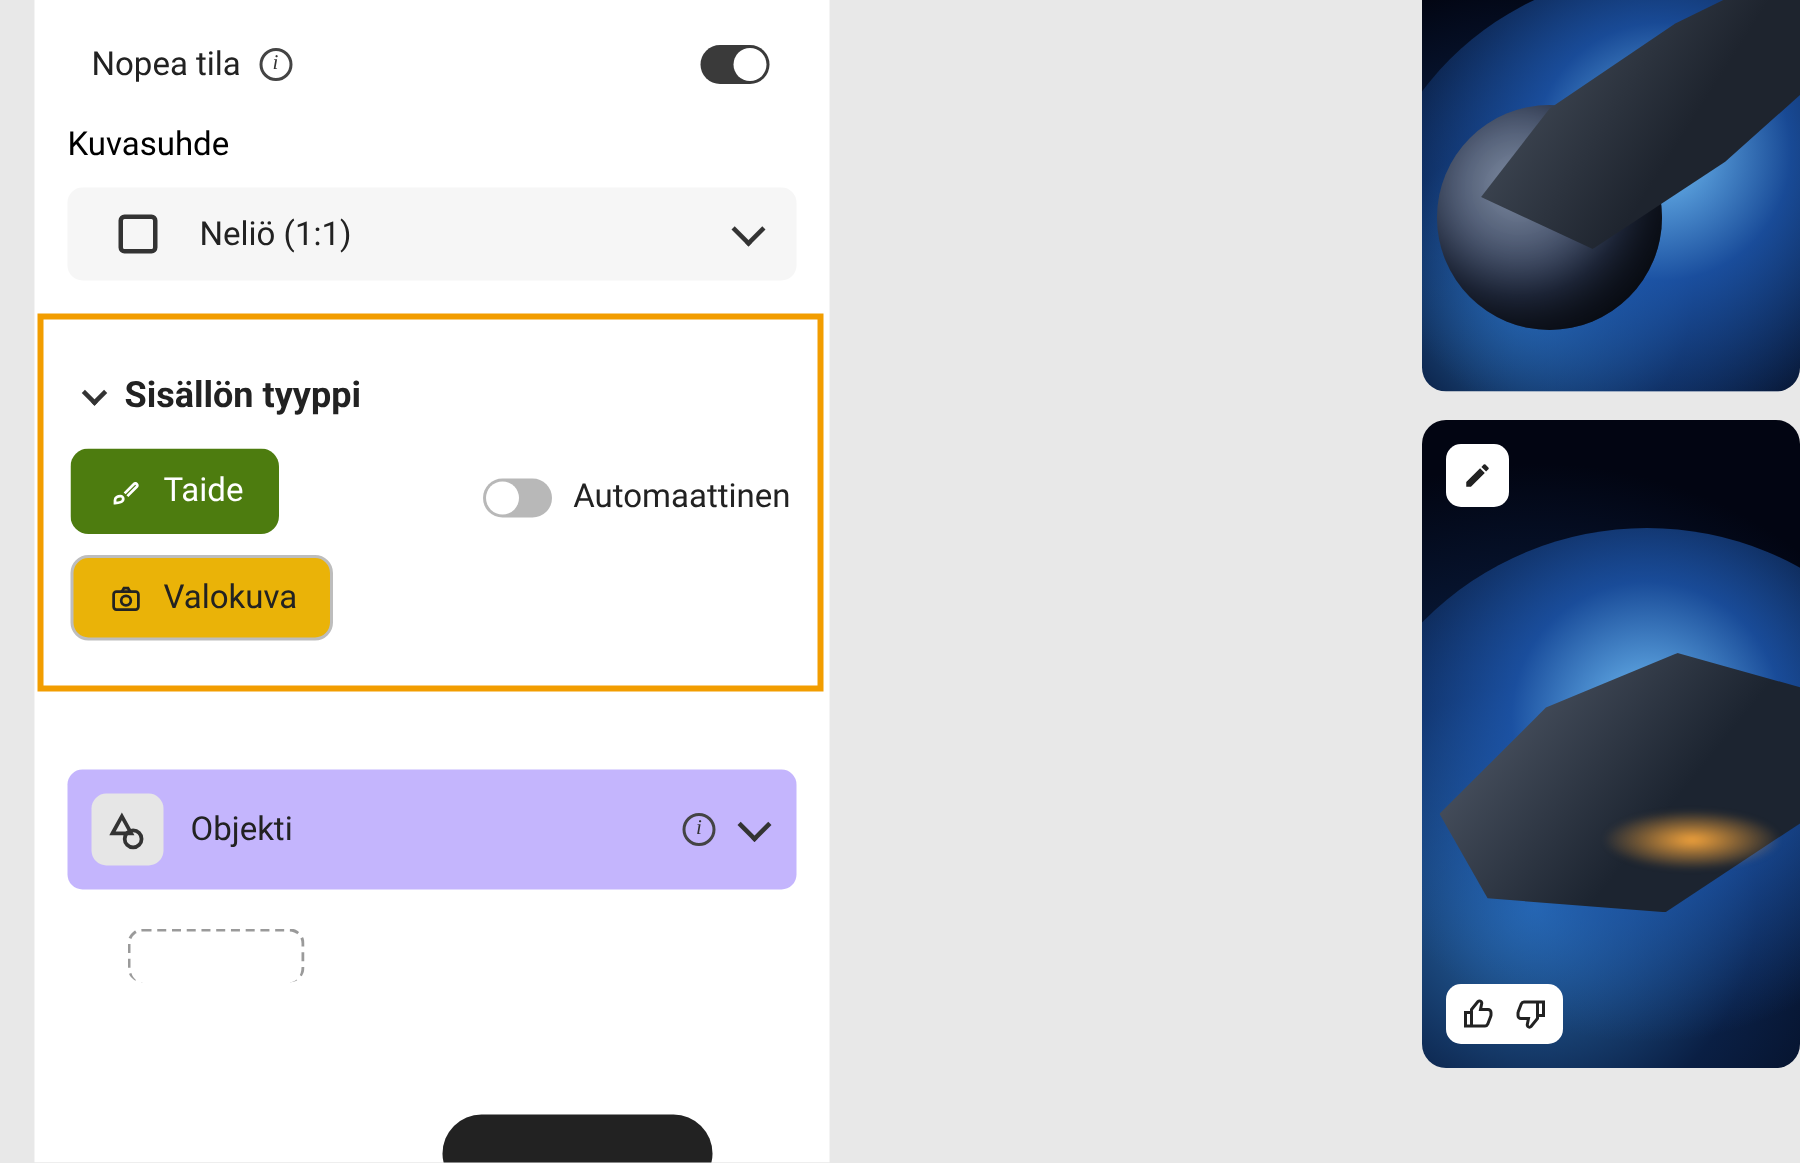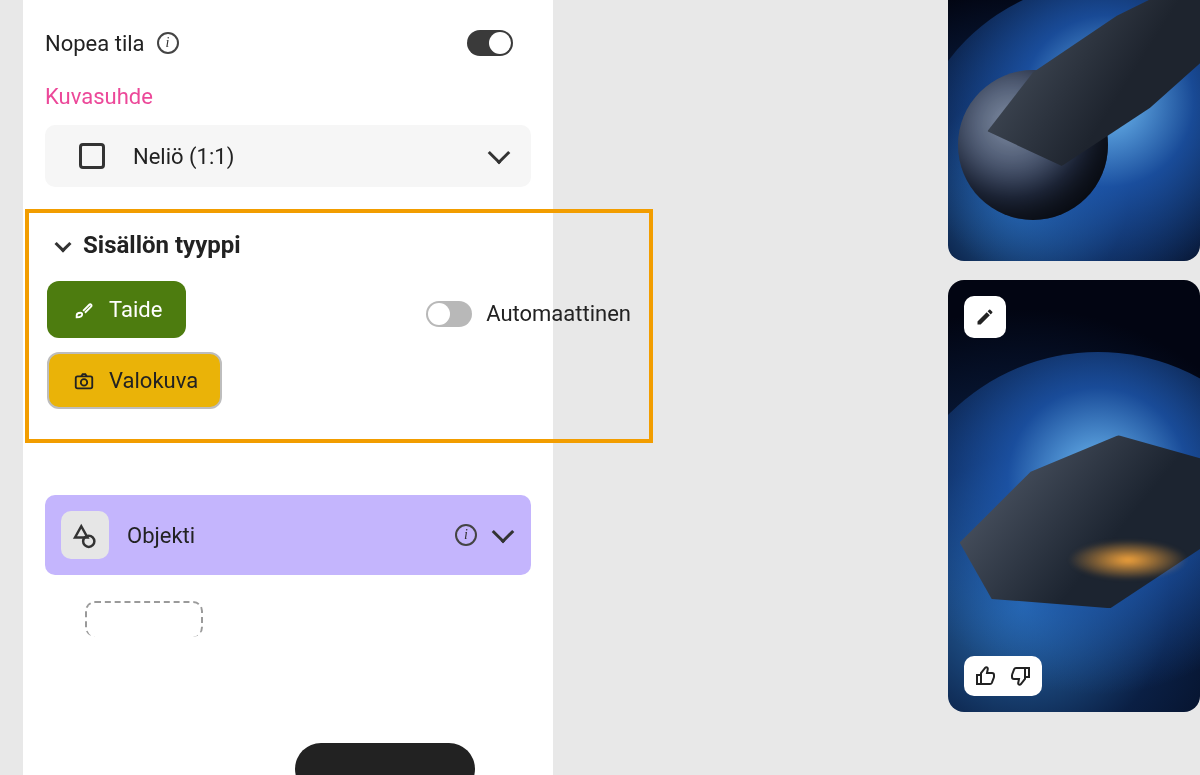--- a/index.html
+++ b/index.html
@@ -18,20 +18,21 @@
     width: 530px;
     height: 775px;
     background: #fff;
     padding: 0;
   }
   .row-fastmode {
     display: flex;
     align-items: center;
     justify-content: space-between;
     padding: 30px 40px 12px 22px;
+    margin-left: 16px;
   }
   .row-fastmode-left {
     display: flex;
     align-items: center;
     gap: 12px;
     font-size: 22px;
     color: #222;
   }
   .info-circle {
     width: 22px; height: 22px;
@@ -56,21 +57,21 @@
   .toggle-off .knob { left: 2px; }
   .knob {
     position: absolute;
     top: 2px;
     width: 22px; height: 22px;
     border-radius: 50%;
     background: #fff;
   }
   .section-label {
     font-size: 22px;
-    color: #ec4899;
+    color: #000000;
     padding: 16px 22px 10px 22px;
   }
   .aspect-row {
     margin: 6px 22px 22px 22px;
     background: #f6f6f6;
     border-radius: 10px;
     display: flex;
     align-items: center;
     justify-content: space-between;
     padding: 18px 24px 18px 34px;
@@ -89,22 +90,22 @@
   .chevron-down {
     width: 16px; height: 16px;
     border-right: 3px solid #333;
     border-bottom: 3px solid #333;
     transform: rotate(45deg);
     margin-top: -6px;
   }
   .highlight-box {
     border: 4px solid #f29d00;
     margin: 20px 0 6px 2px;
-    width: 628px;
-    padding: 18px 18px 30px 18px;
+    width: 524px;
+    padding: 36px 18px 30px 18px;
   }
   .section-header {
     display: flex;
     align-items: center;
     gap: 14px;
     font-size: 24px;
     font-weight: 700;
     color: #222;
     margin-bottom: 22px;
     padding-left: 10px;

